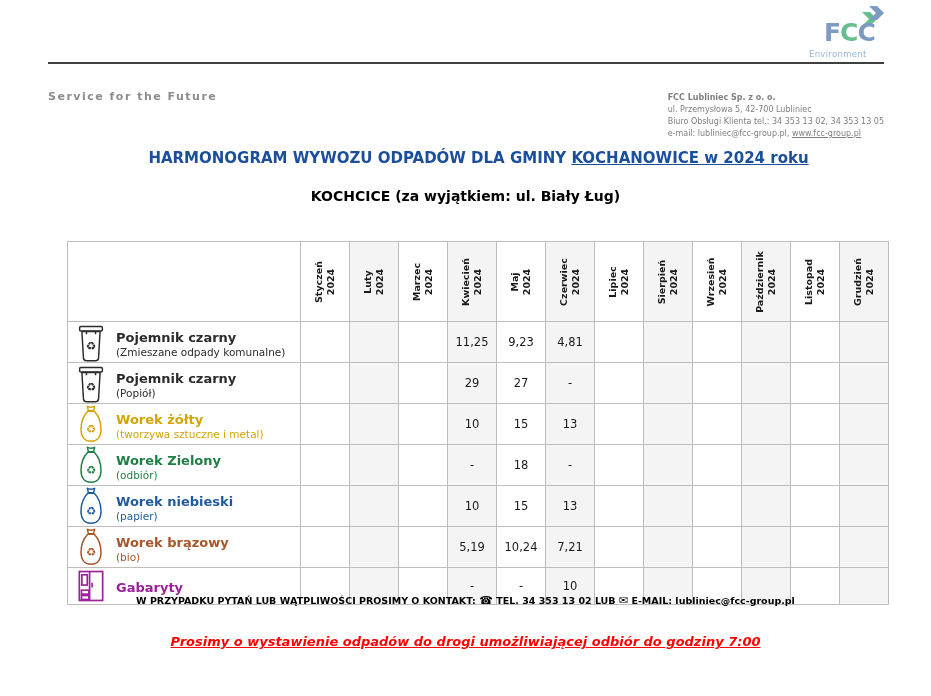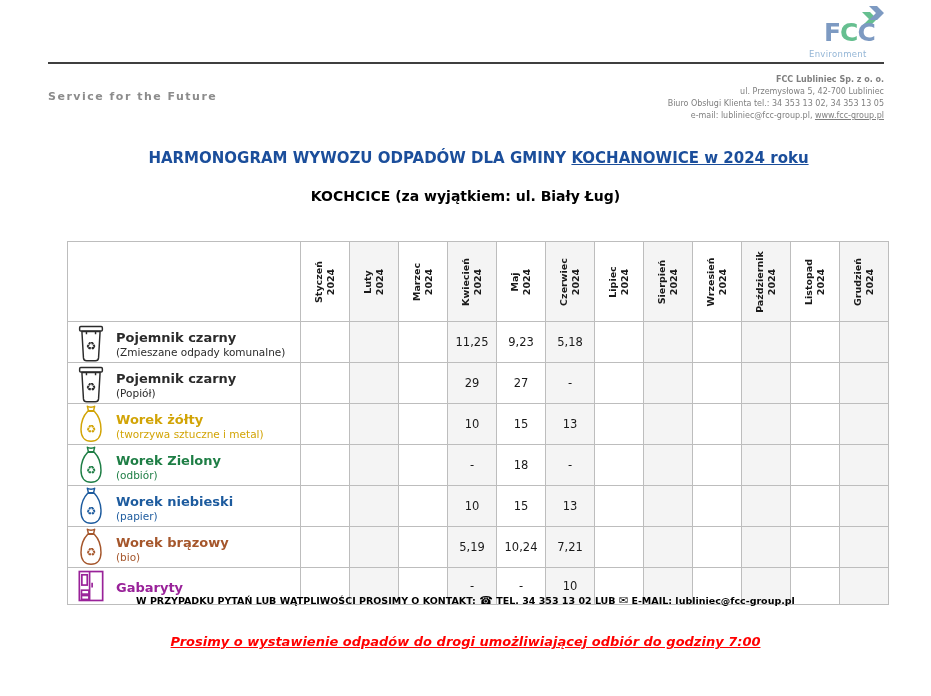--- a/index.html
+++ b/index.html
@@ -12,21 +12,21 @@
              color:#8c8c8c; letter-spacing:1.5px;margin-top:44px; }
   .rule { position:absolute; left:48px; top:62px; width:836px; height:2px; background:#3f3f3f; }
 
   .logo { position:absolute; top:6px; right:47px; width:80px; height:52px; }
   .logo .letters { position:absolute; left:4px; top:14px; font-size:25px; font-weight:bold;
                    letter-spacing:-1px; line-height:1;margin-left:16px; }
   .logo .lt-blue { color:#7d9ac2; } .logo .lt-green { color:#66bf90; }
   .logo .env { position:absolute; left:5px; top:43px; font-size:8.5px; color:#94b6d6; letter-spacing:.3px; }
   .logo svg { position:absolute; right:0; top:0; }
 
-  .company { position:absolute; top:74px; right:47px; text-align:right; font-size:8px;
+  .company { position:absolute; top:92px; right:47px; text-align:left; font-size:8px;
              color:#7f7f7f; line-height:12px; }
   .company .c-name { font-weight:bold; }
   .company .site { text-decoration:underline; cursor:pointer; }
 
   
   .title-line { position:absolute; top:149px; left:13px; width:100%; text-align:center;
                 font-size:15px; font-weight:bold; color:#1b4e9b; }
   .title-line .u { text-decoration:underline; }
   .subtitle { position:absolute; top:188px; left:0; width:100%; text-align:center;
               font-size:14px; font-weight:bold; color:#000; }
@@ -153,21 +153,21 @@
     </svg>
               </span>
               <span class="lbl-text"><span class="lbl-name" style="color:#2b2b2b">Pojemnik czarny</span><div class="lbl-desc" style="color:#2b2b2b">(Zmieszane odpady komunalne)</div></span>
             </div>
           </td>
           <td class="val-cell"></td>
           <td class="val-cell shade"></td>
           <td class="val-cell"></td>
           <td class="val-cell shade">11,25</td>
           <td class="val-cell">9,23</td>
-          <td class="val-cell shade">5,18</td>
+          <td class="val-cell shade">4,81</td>
           <td class="val-cell"></td>
           <td class="val-cell shade"></td>
           <td class="val-cell"></td>
           <td class="val-cell shade"></td>
           <td class="val-cell"></td>
           <td class="val-cell shade"></td>
         </tr>
         <tr>
           <td class="label-cell">
             <div class="label-wrap">

